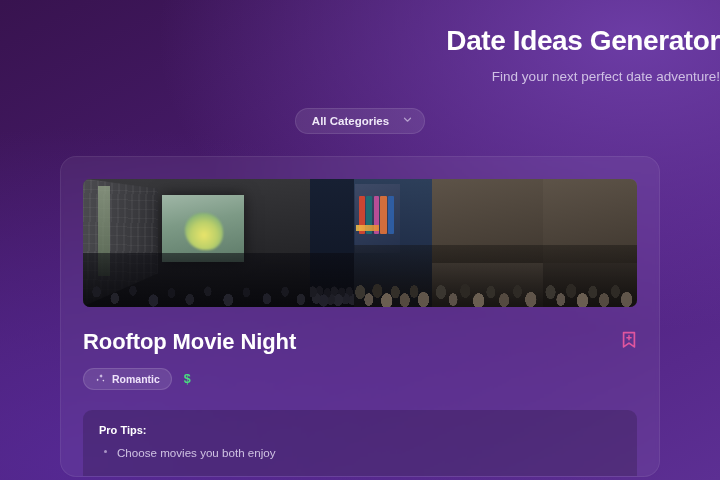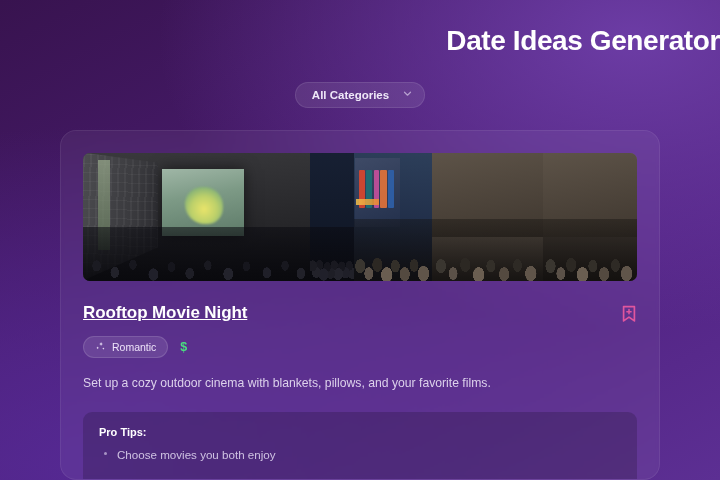--- a/index.html
+++ b/index.html
@@ -147,31 +147,31 @@
       radial-gradient(7px 10px at 77% 75%, #2e2a25 62%, transparent 64%),
       radial-gradient(9px 12px at 89% 88%, #60554a 62%, transparent 64%),
       linear-gradient(180deg, rgba(18,16,14,0.40) 0%, rgba(14,12,11,0.88) 100%);
   }
 
   
   .title-row {
     display:flex; align-items:flex-start; justify-content:space-between;
     margin-top:22px;
   }
-  .card-title { font-size:17px; font-weight:bold; color:#fff; letter-spacing:-0.1px;text-decoration:underline; }
+  .card-title { font-size:22px; font-weight:bold; color:#fff; letter-spacing:-0.1px; }
   .bookmark-btn { width:16px; height:18px; flex:none; cursor:pointer; margin-top:2px; }
   .bookmark-btn svg { display:block; width:100%; height:100%; }
 
   .meta-row { display:flex; align-items:center; gap:12px; margin-top:13px; }
   .badge {
     display:inline-flex; align-items:center; gap:6px;
     background:rgba(255,255,255,0.10);
     border:1px solid rgba(255,255,255,0.13);
     border-radius:999px; padding:4px 11px;
-    font-size:10.5px; color:#eee3fa; font-weight:400;text-align:center;
+    font-size:10.5px; color:#eee3fa; font-weight:700;text-align:center;
   }
   .badge .spark { width:11px; height:11px; flex:none; }
   .badge .spark svg { display:block; width:100%; height:100%; }
   .price { color:#4ade80; font-size:12.5px; font-weight:bold; letter-spacing:1px; }
 
   .desc { margin-top:16px; font-size:12.2px; color:#ddd2ec; line-height:1.5; }
 
   .tips {
     margin-top:20px;
     background:rgba(0,0,0,0.17);
@@ -187,20 +187,21 @@
   .tips li::before {
     content:""; position:absolute; left:5px; top:5px;
     width:3px; height:3px; border-radius:50%; background:#a894c4;
   }
 </style>
 </head>
 <body>
 
 <div class="page-head">
   <div class="page-title">Date Ideas Generator</div>
+  <div class="page-sub">Find your next perfect date adventure!</div>
 </div>
 
 <div class="filter-bar">
 
   <div class="filter-pill">
     <span>All Categories</span>
     <span class="chev">
       <svg viewBox="0 0 12 12">
           <path d="M2 4.3 L6 8.3 L10 4.3" fill="none" stroke="#e6dcf4" stroke-width="1.6" stroke-linecap="round" stroke-linejoin="round"></path>
         </svg>
@@ -265,21 +266,20 @@
             <path d="M6.6 1.2 l0.62 1.5 l1.5 0.62 l-1.5 0.62 l-0.62 1.5 l-0.62 -1.5 l-1.5 -0.62 l1.5 -0.62 z" fill="#efe6fb"></path>
             <path d="M2.9 6.1 l0.44 1.05 l1.05 0.44 l-1.05 0.44 l-0.44 1.05 l-0.44 -1.05 l-1.05 -0.44 l1.05 -0.44 z" fill="#efe6fb"></path>
             <path d="M9.1 7.1 l0.36 0.86 l0.86 0.36 l-0.86 0.36 l-0.36 0.86 l-0.36 -0.86 l-0.86 -0.36 l0.86 -0.36 z" fill="#efe6fb"></path>
           </svg>
         </span>
         <span>Romantic</span>
       </div>
       <div class="price">$</div>
     </div>
 
-    <div class="desc">Set up a cozy outdoor cinema with blankets, pillows, and your favorite films.</div>
 
     <div class="tips">
       <div class="tips-h">Pro Tips:</div>
       <ul>
         <li>Choose movies you both enjoy</li>
 
       </ul>
     </div>
 
   </div>

